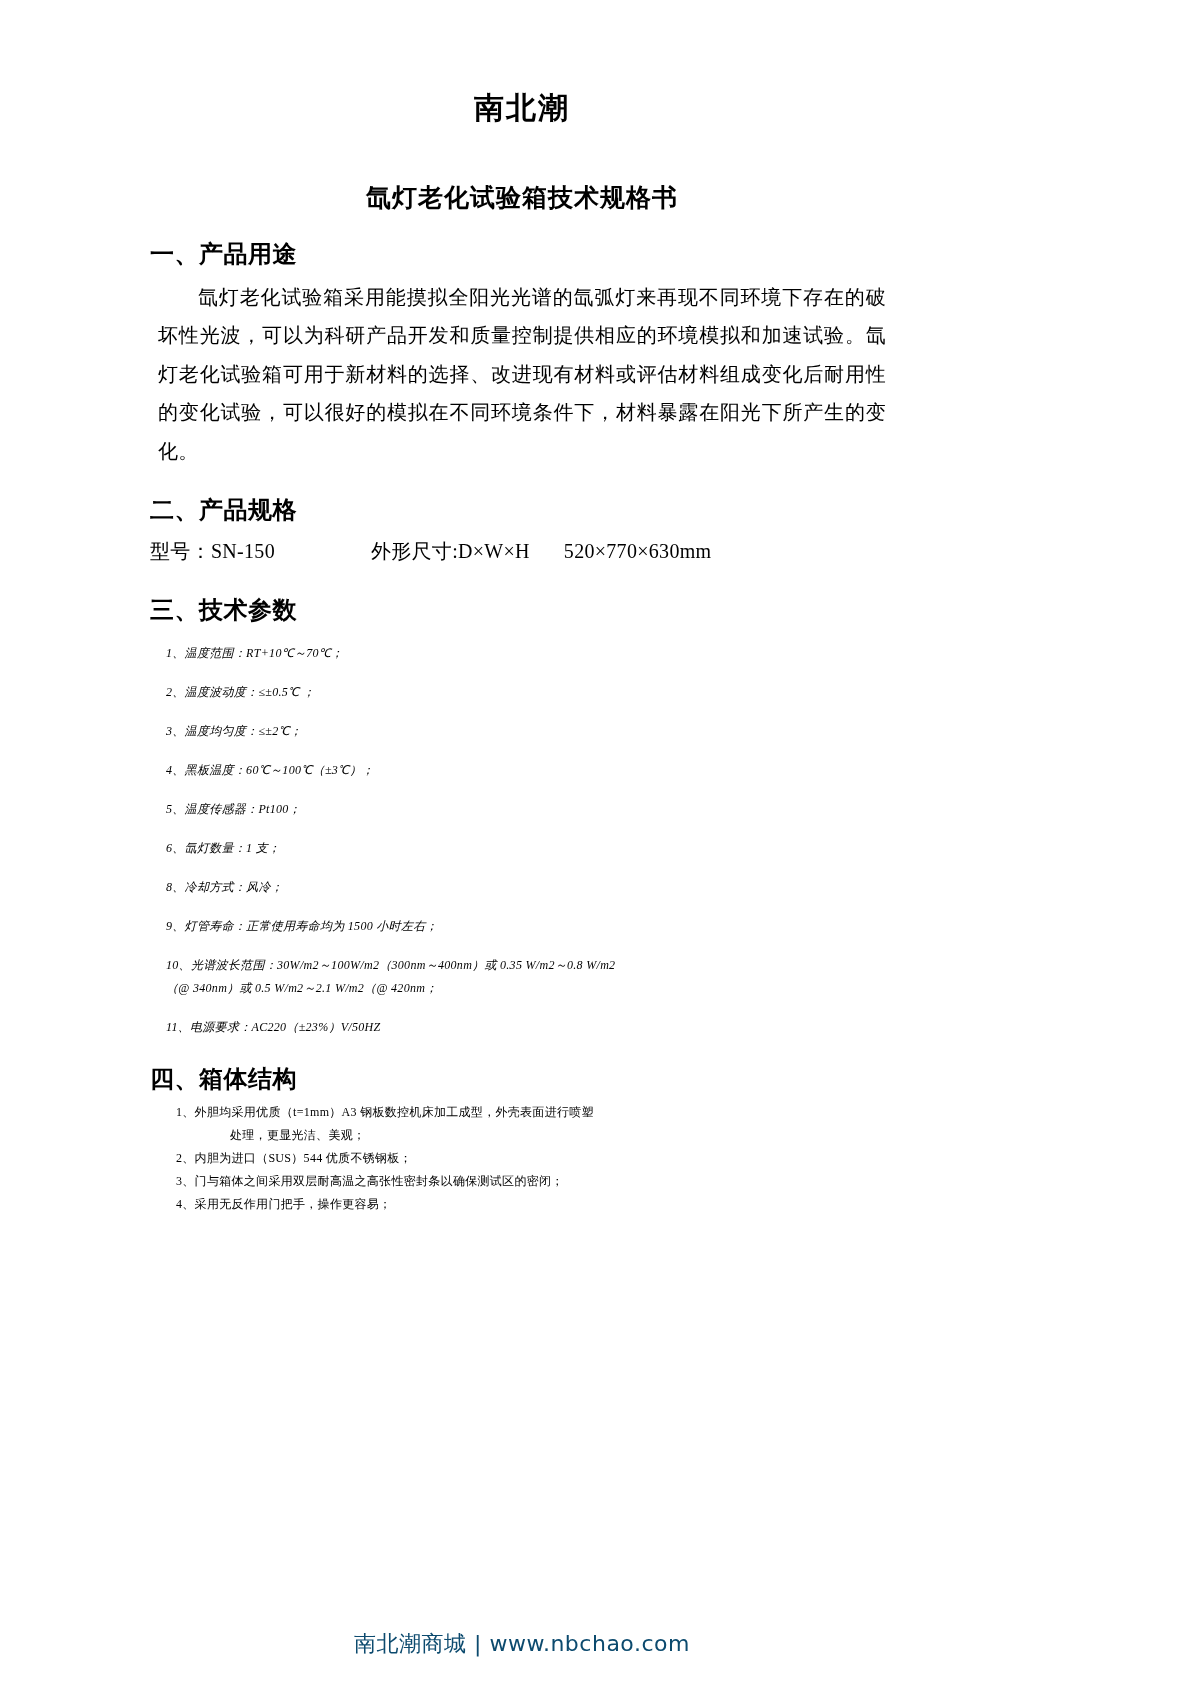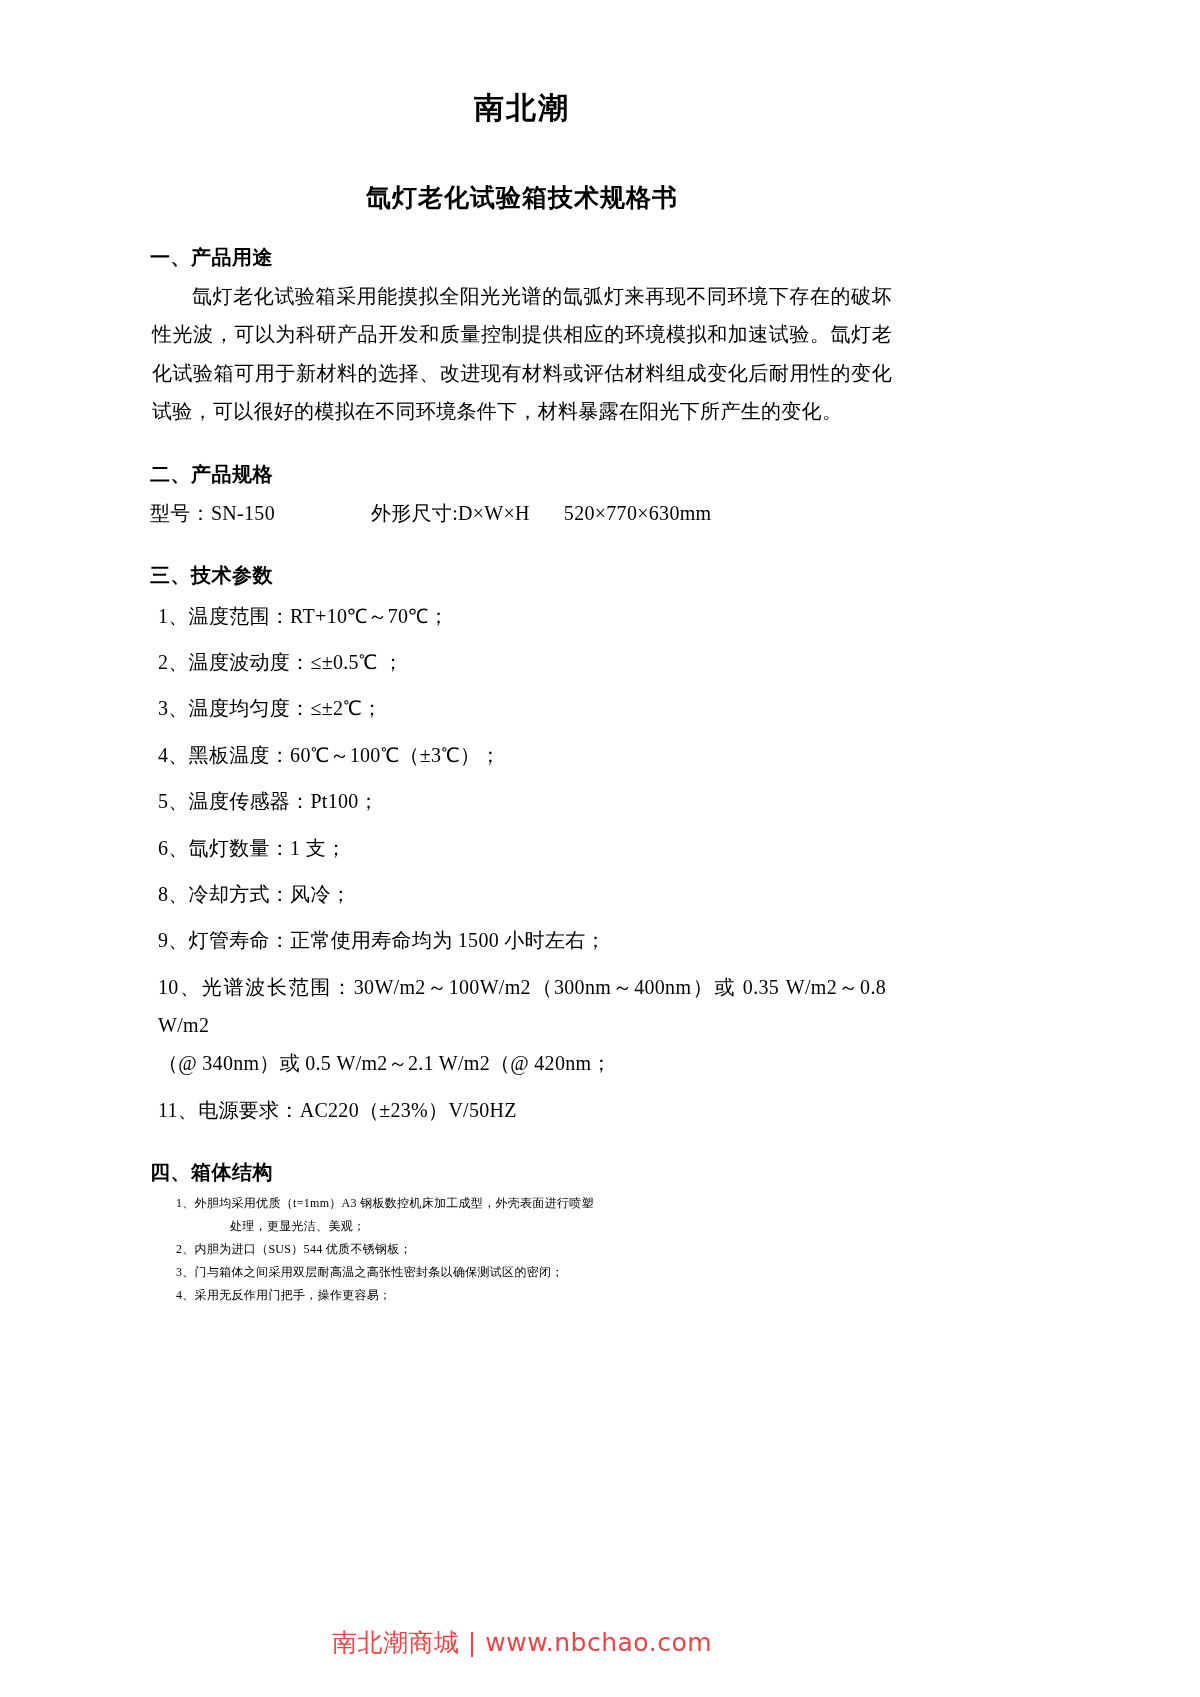--- a/index.html
+++ b/index.html
@@ -36,53 +36,53 @@
     font-family: Liberation Serif, serif;
     font-weight: bold;
     font-size: 25px;
     letter-spacing: 1px;
     margin-top: 52px;
     margin-bottom: 0;
   }
   .section-heading {
     font-family: "DejaVu Sans", sans-serif;
     font-weight: bold;
-    font-size: 20px;
-    margin-top: 30px;
+    font-size: 24px;
     margin-bottom: 6px;
     letter-spacing: 0.5px;
   }
   .para {
     font-size: 20px;
     line-height: 1.92;
     text-align: justify;
     text-indent: 2em;
-    margin: 2px;
+    margin: 8px;
     letter-spacing: 0.3px;
   }
   .spec-line {
     font-size: 20px;
     line-height: 1.9;
     margin: 0;
     letter-spacing: 0.3px;
   }
   .spec-line .gap {
     display: inline-block;
     width: 96px;
   }
   .spec-line .gap-sm {
     display: inline-block;
     width: 34px;
   }
   .param-item {
-    font-size: 20px;
+    font-size: 12px;
     line-height: 1.92;
-    margin: 8px;
+    margin: 16px;
     letter-spacing: 0.3px;
     text-align: justify;
+    font-style: italic;
   }
   .param-item .cont {
     display: block;
     text-indent: 0;
   }
   .struct-item {
     font-size: 12px;
     line-height: 1.92;
     margin: 0;
     letter-spacing: 0.3px;
@@ -93,22 +93,22 @@
     display: block;
     padding-left: 54px;
   }
   .footer {
     position: absolute;
     left: 0;
     right: 0;
     bottom: 38px;
     text-align: center;
     font-family: "DejaVu Sans", sans-serif;
-    font-size: 25px;
-    color: #ef4444;
+    font-size: 22px;
+    color: #0c4a6e;
     letter-spacing: 0.5px;
   }
 </style>
 </head>
 <body>
 
 <div class="page">
 
   <h1 class="doc-title">南北潮</h1>
 

